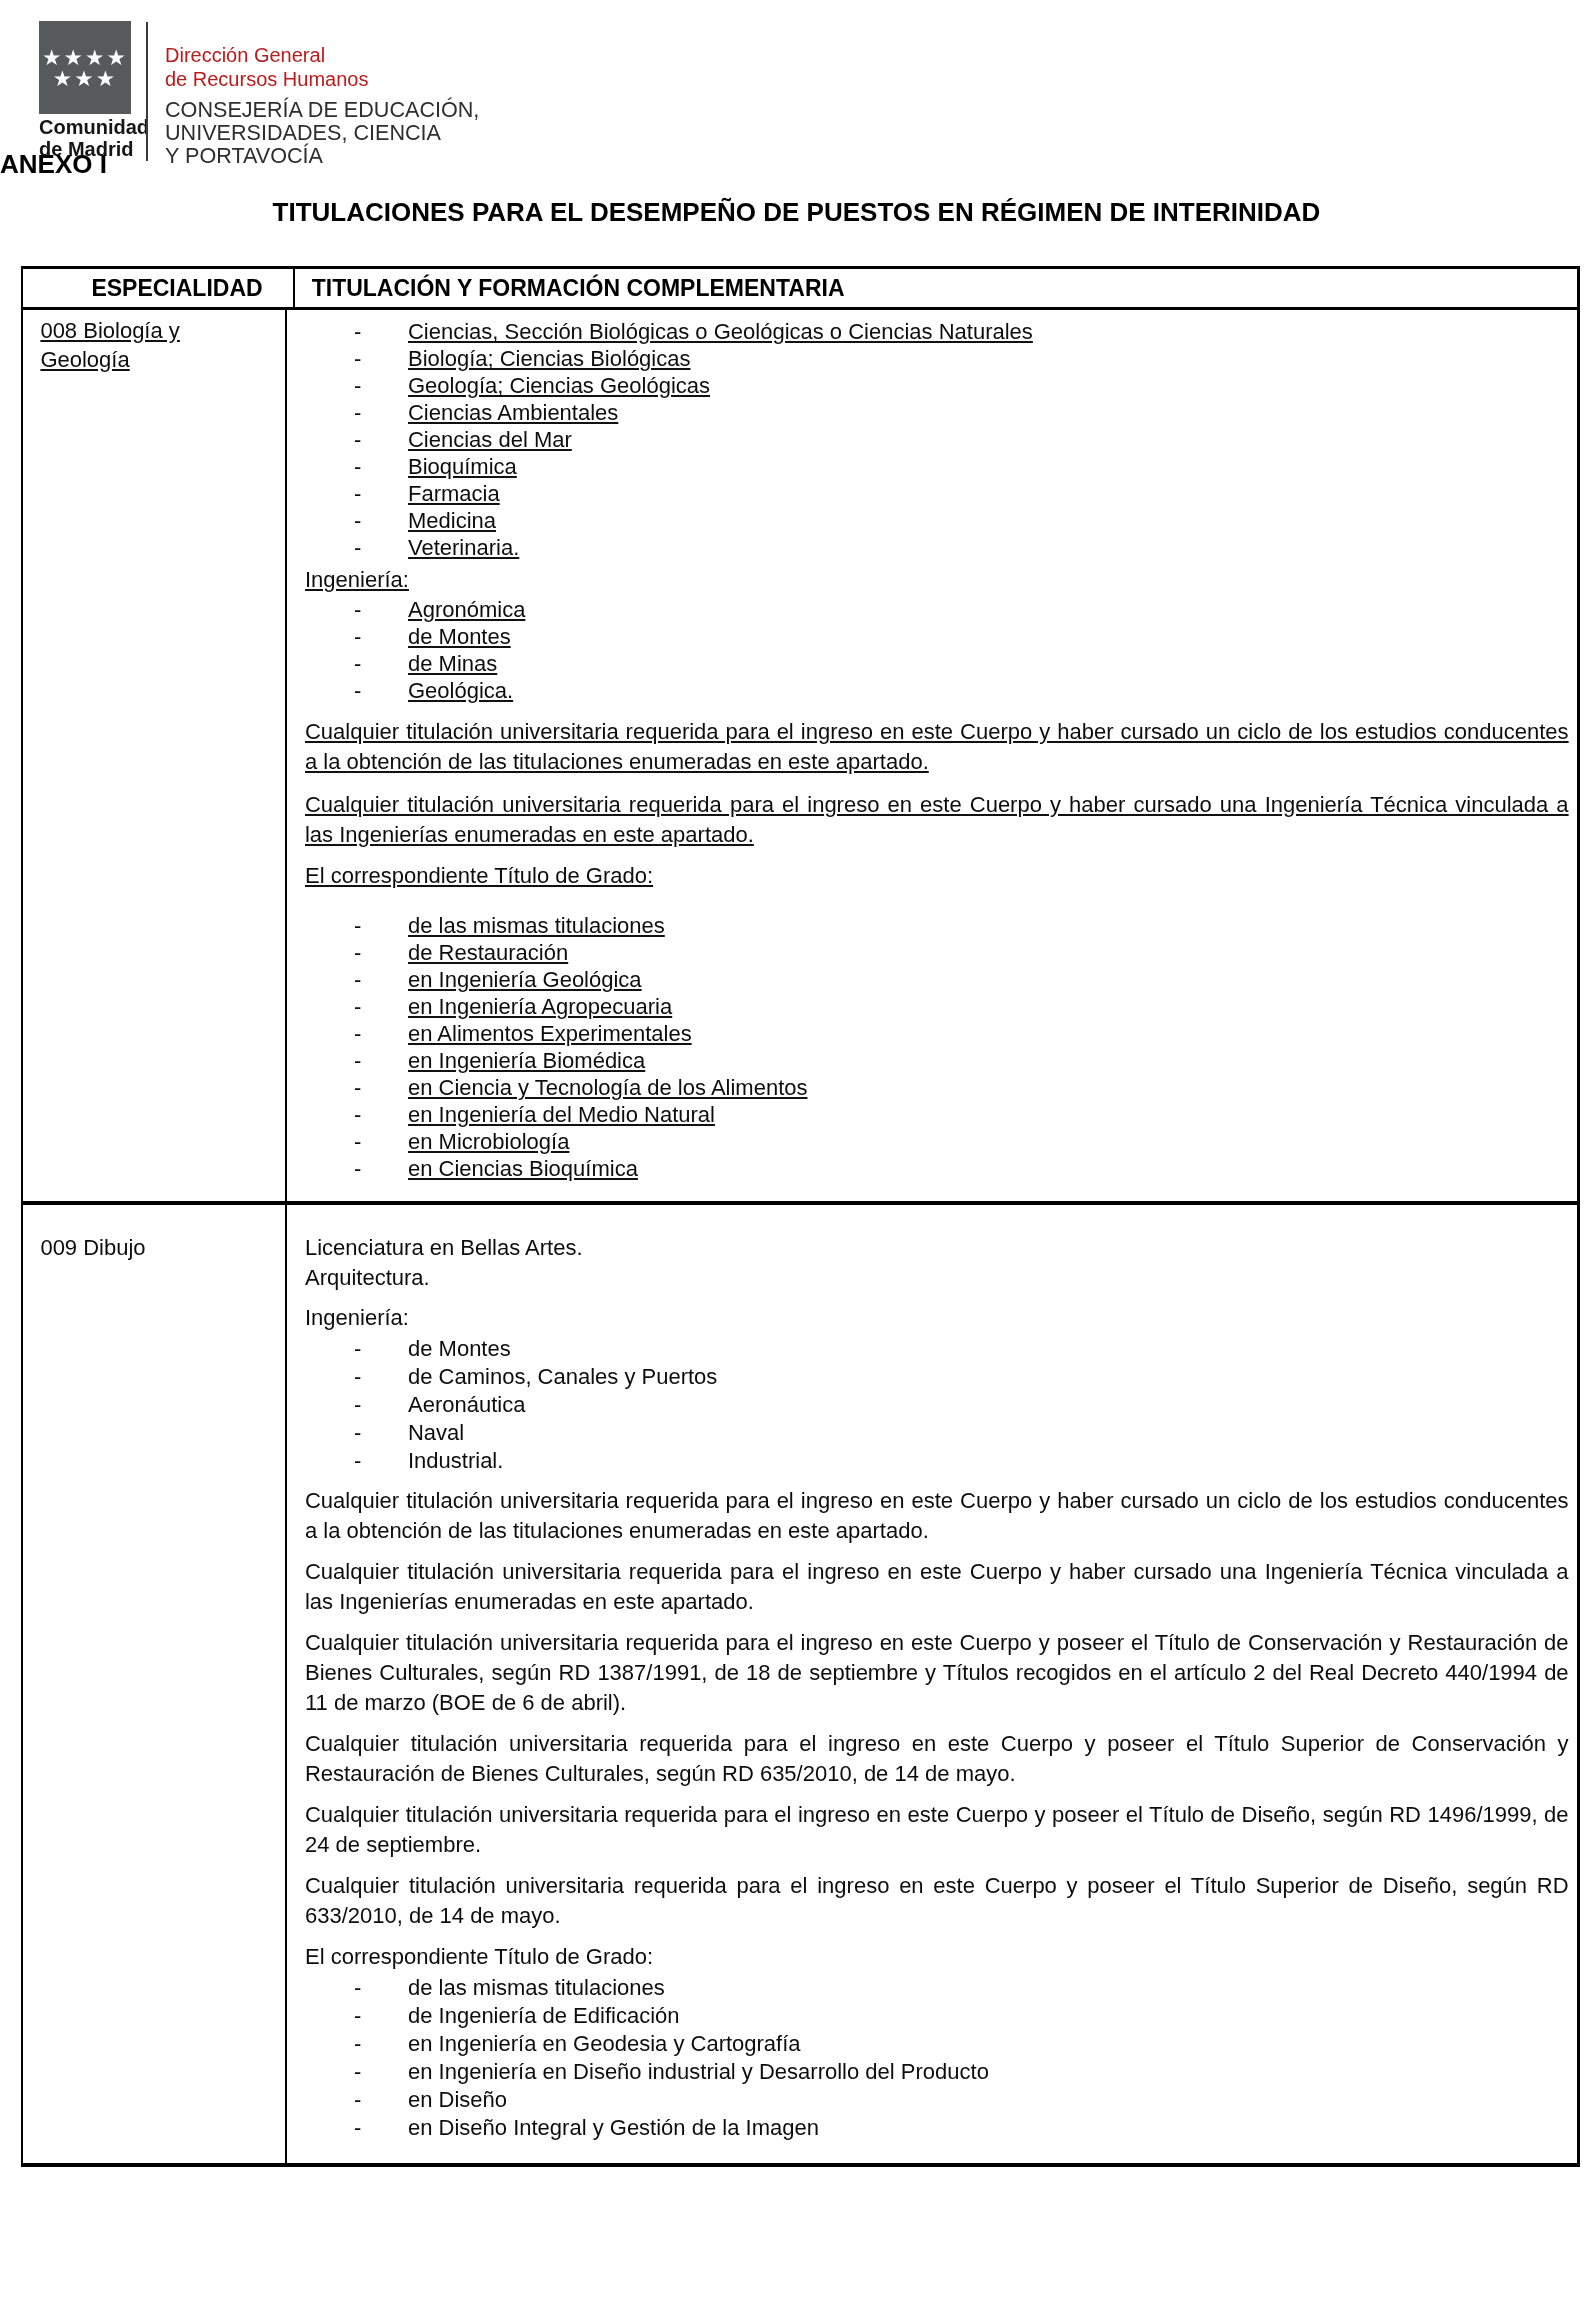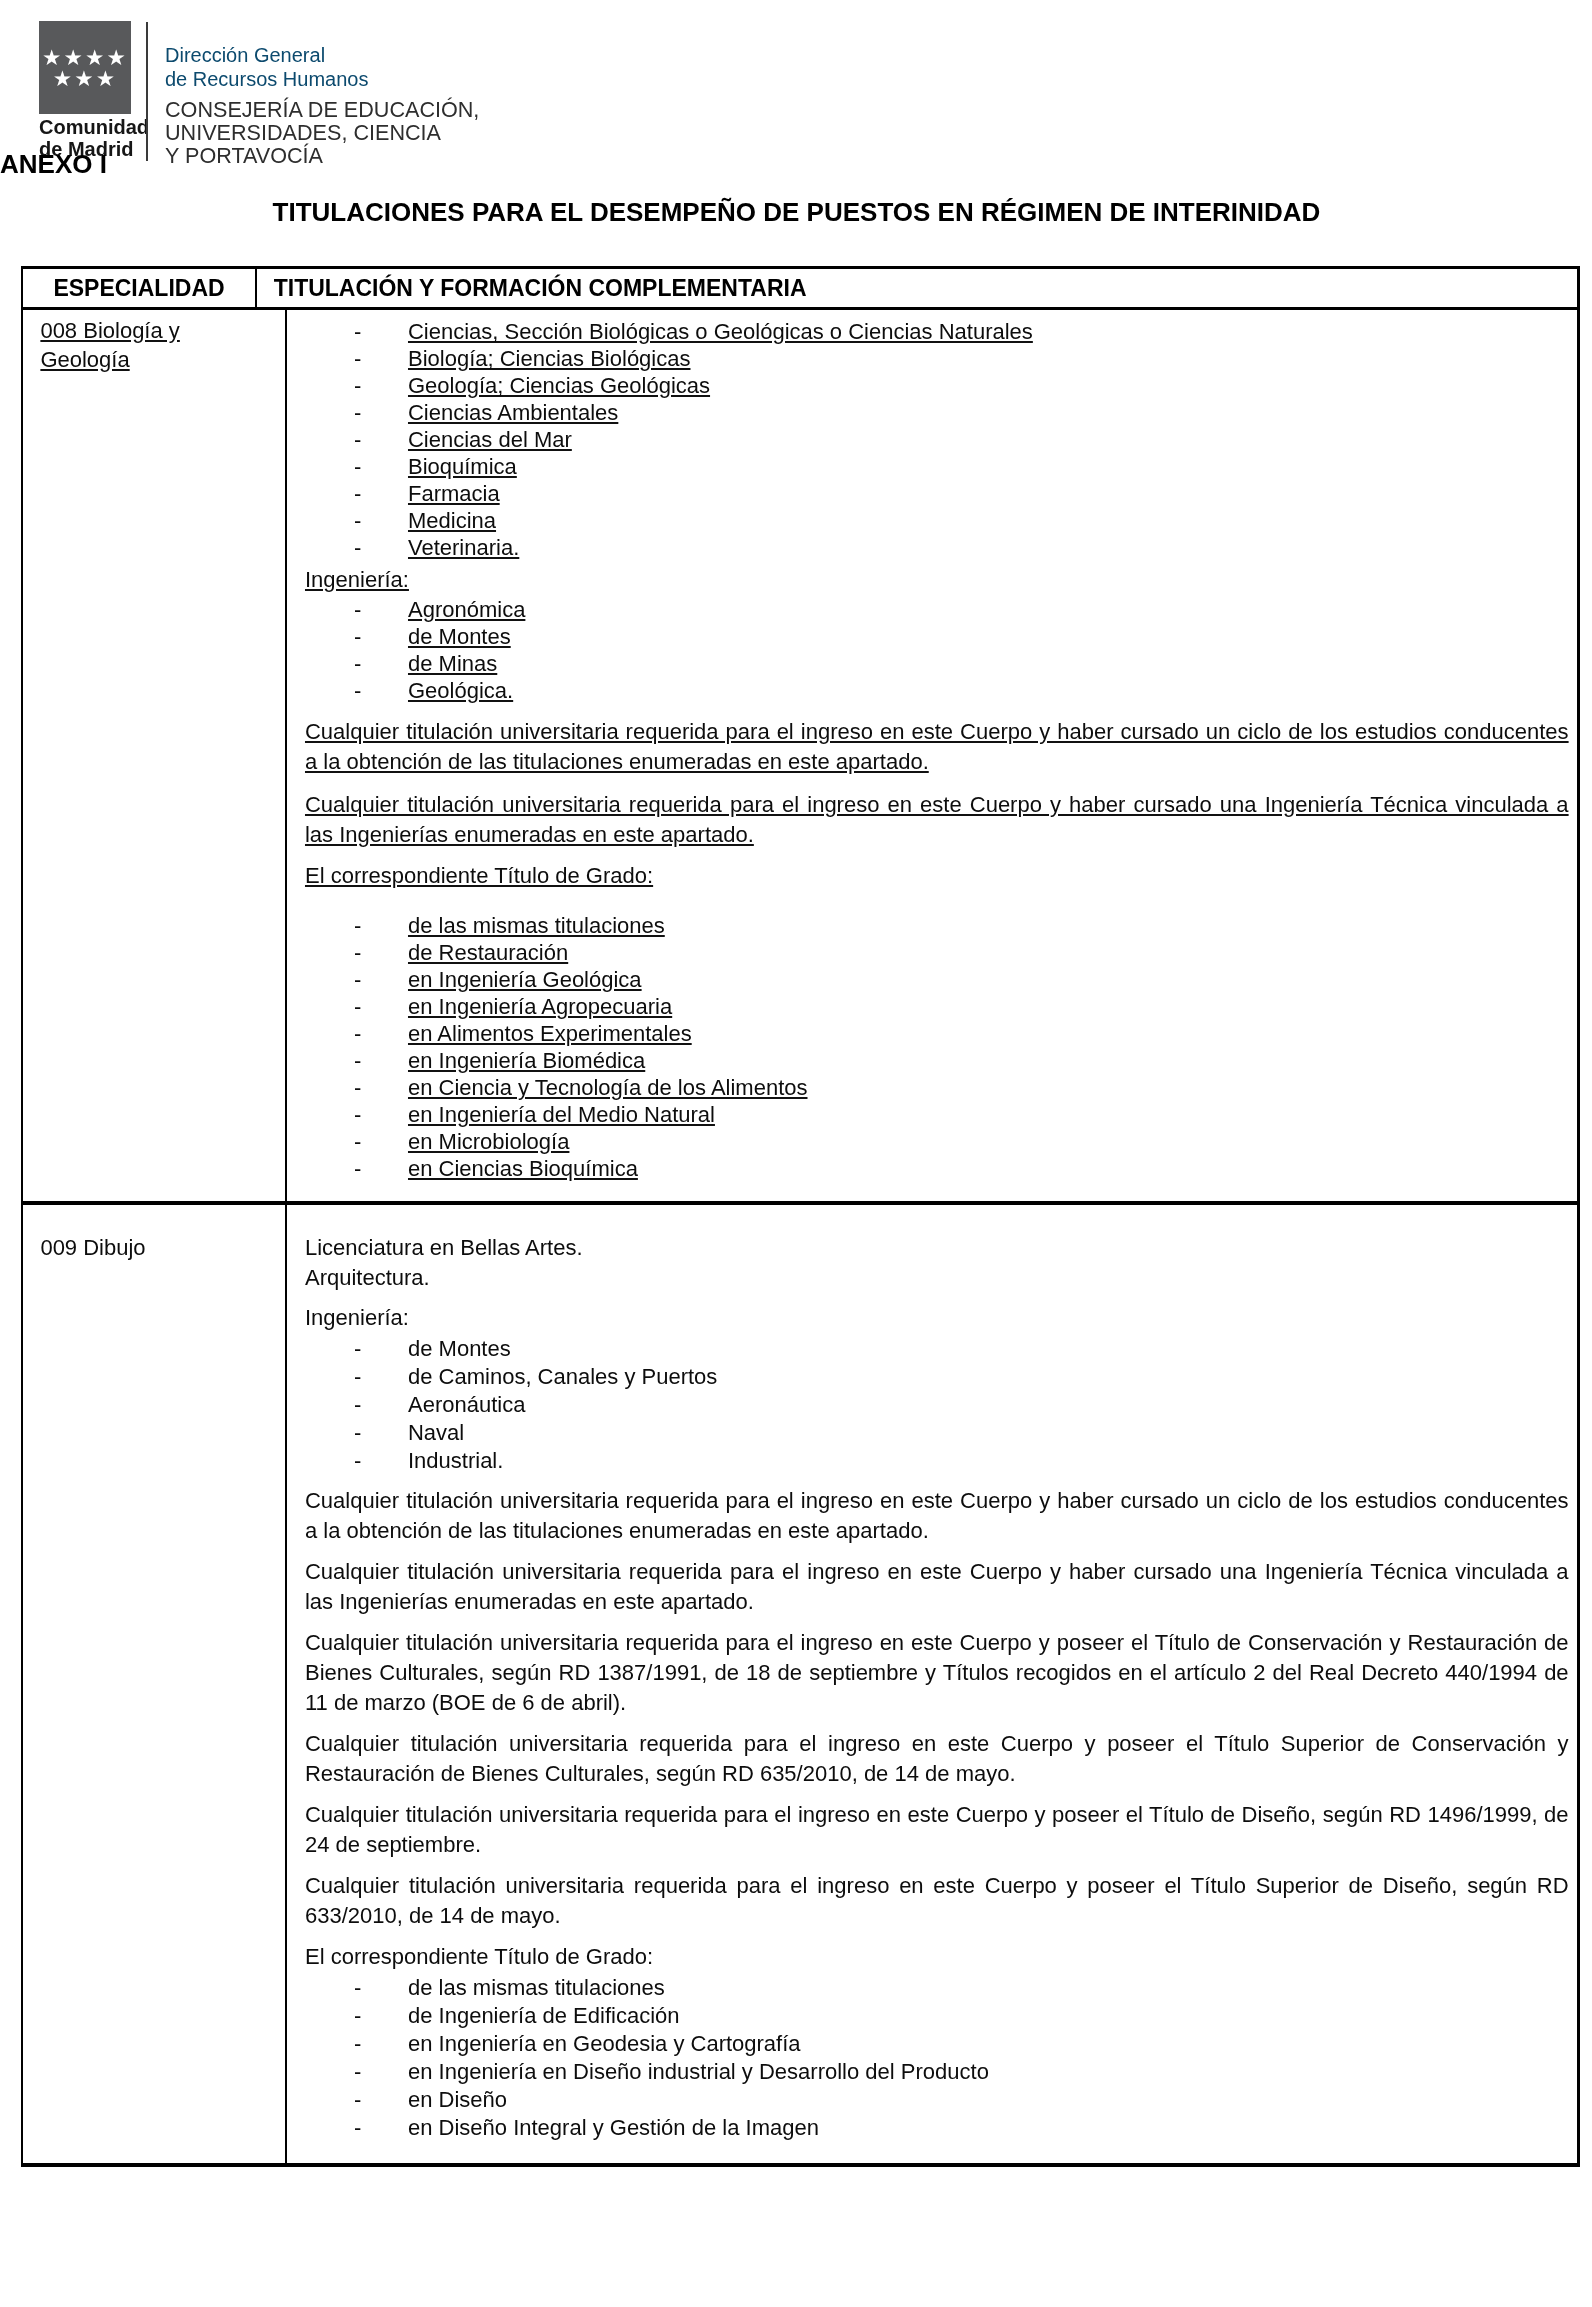--- a/index.html
+++ b/index.html
@@ -19,21 +19,21 @@
     display:flex;flex-direction:column;align-items:center;justify-content:center;
   }
   .stars-row{color:#fff;font-size:21.6px;line-height:21px;letter-spacing:2.1px;text-align:center;}
   .region-name{
     position:absolute;left:0;top:96px;width:126px;
     font-weight:bold;font-size:20px;line-height:21.6px;color:#161616;letter-spacing:0px;
   }
   .lh-rule{position:absolute;left:107px;top:1.4px;width:2.1px;height:139px;background:#3a3a3a;}
   .dept{
     position:absolute;left:126px;top:22px;
-    font-size:20px;line-height:24.4px;color:#0c4a6e;
+    font-size:20px;line-height:24.4px;color:#b91c1c;
   }
   .org{
     position:absolute;left:126px;top:77px;
     font-size:21.6px;line-height:23px;color:#2e2e2e;
   }
 
   
   .annex-title{
     position:absolute;left:0;top:149px;width:100%;
     text-align:left;font-size:26px;font-weight:bold;color:#000;
@@ -44,21 +44,21 @@
   }
 
   
   .doc-table{
     position:absolute;left:21px;top:266px;width:1559px;
     box-sizing:border-box;
     border:3.5px solid #000;border-left-width:2.8px;border-bottom-width:4.9px;
     background:#fff;
   }
   .trow{display:flex;box-sizing:border-box;}
-  .thead{height:41px;border-bottom:3.5px solid #000;}
+  .thead{height:41px;border-bottom:3.5px solid #000;padding-left:38px;}
   .body-row1{height:895px;border-bottom:4.9px solid #000;text-decoration:underline;}
   .body-row2{height:958px;border-radius:25px;}
   .c1{
     width:232px;flex:none;border-right:2.8px solid #000;
     box-sizing:content-box;overflow:hidden;
   }
   .c2{flex:1;overflow:hidden;}
   .hc1{
     display:flex;align-items:center;justify-content:center;
     font-size:23px;font-weight:bold;color:#000;

